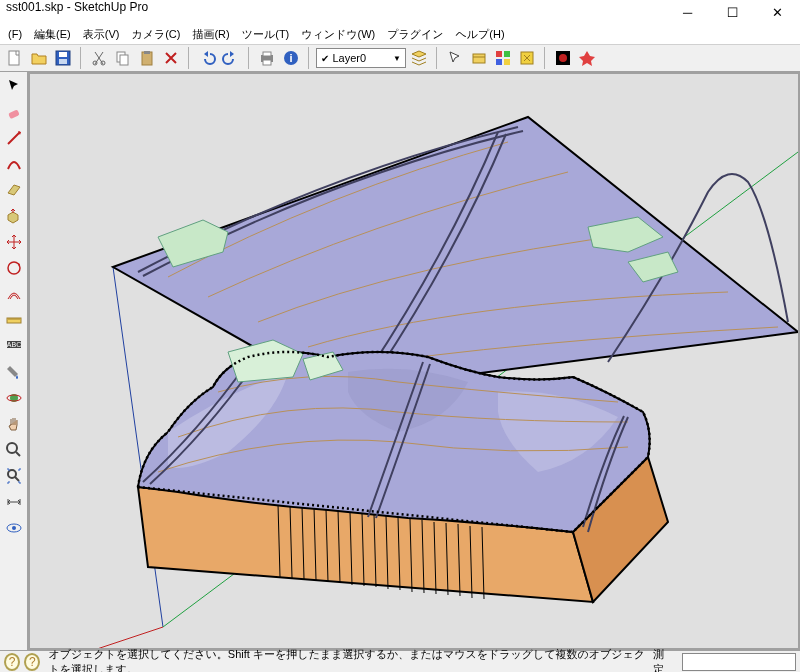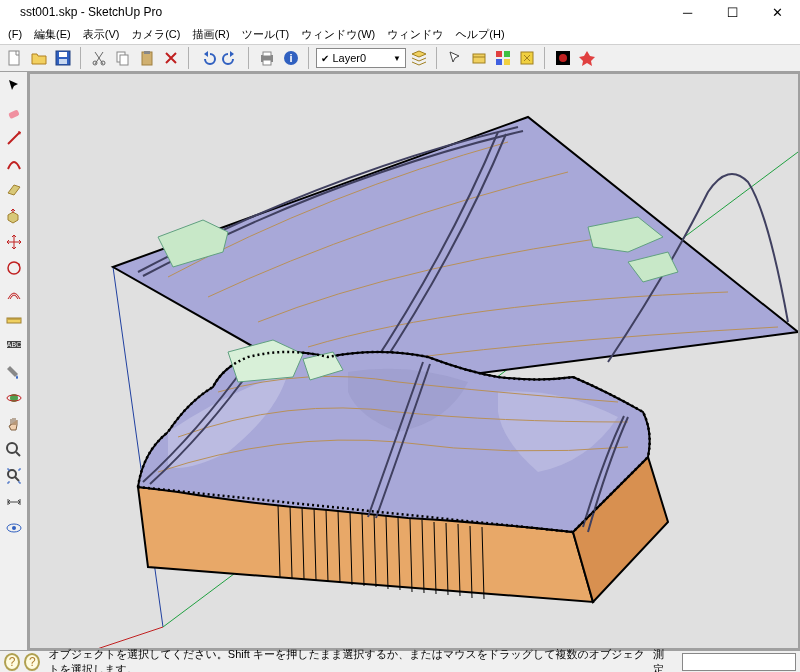--- a/index.html
+++ b/index.html
@@ -1,19 +1,19 @@
 <!DOCTYPE html>
 <html><head>
 <meta charset="utf-8">
 <style>
 * { margin:0; padding:0; box-sizing:border-box; }
 body { font-family:"Meiryo UI","MS PGothic",sans-serif; font-size:11px; background:#fff; width:800px; height:672px; overflow:hidden; position:relative; }
 
 
-.titlebar { height:24px; background:#fff; display:flex; align-items:center; justify-content:space-between; padding:0 0 0 20px; }
+.titlebar { height:24px; background:#fff; display:flex; justify-content:space-between; padding:0 0 0 6px; }
 .titlebar .title { font-size:12px; color:#000; }
 .winctrl { display:flex; }
 .winctrl div { width:45px; height:24px; display:flex; align-items:center; justify-content:center; font-size:13px; color:#000; }
 
 
 .menubar { height:20px; display:flex; align-items:center; padding-left:4px; gap:4px; background:#fff; }
 .menubar span { padding:2px 4px; cursor:default; font-size:11px; }
 
 .toolbar { height:28px; background:#f0f0f0; border-top:1px solid #d0d0d0; border-bottom:1px solid #a0a0a0; display:flex; align-items:center; padding:0 4px; gap:2px; }
 .tbtn { width:22px; height:22px; display:flex; align-items:center; justify-content:center; border:1px solid transparent; border-radius:2px; }
@@ -50,21 +50,21 @@
 </div>
 
 <div class="menubar">
   <span>(F)</span>
   <span>編集(E)</span>
   <span>表示(V)</span>
   <span>カメラ(C)</span>
   <span>描画(R)</span>
   <span>ツール(T)</span>
   <span>ウィンドウ(W)</span>
-  <span>ウィンドウ</span>
+  <span>プラグイン</span>
   <span>ヘルプ(H)</span>
 </div>
 
 <div class="toolbar">
   <div class="tbtn">
       <svg class="ic" viewBox="0 0 18 18">
         <rect x="3" y="2" width="10" height="14" fill="#fff" stroke="#888"></rect>
         <path d="M10 2v4h3" fill="none" stroke="#888"></path>
       </svg>
     </div>

